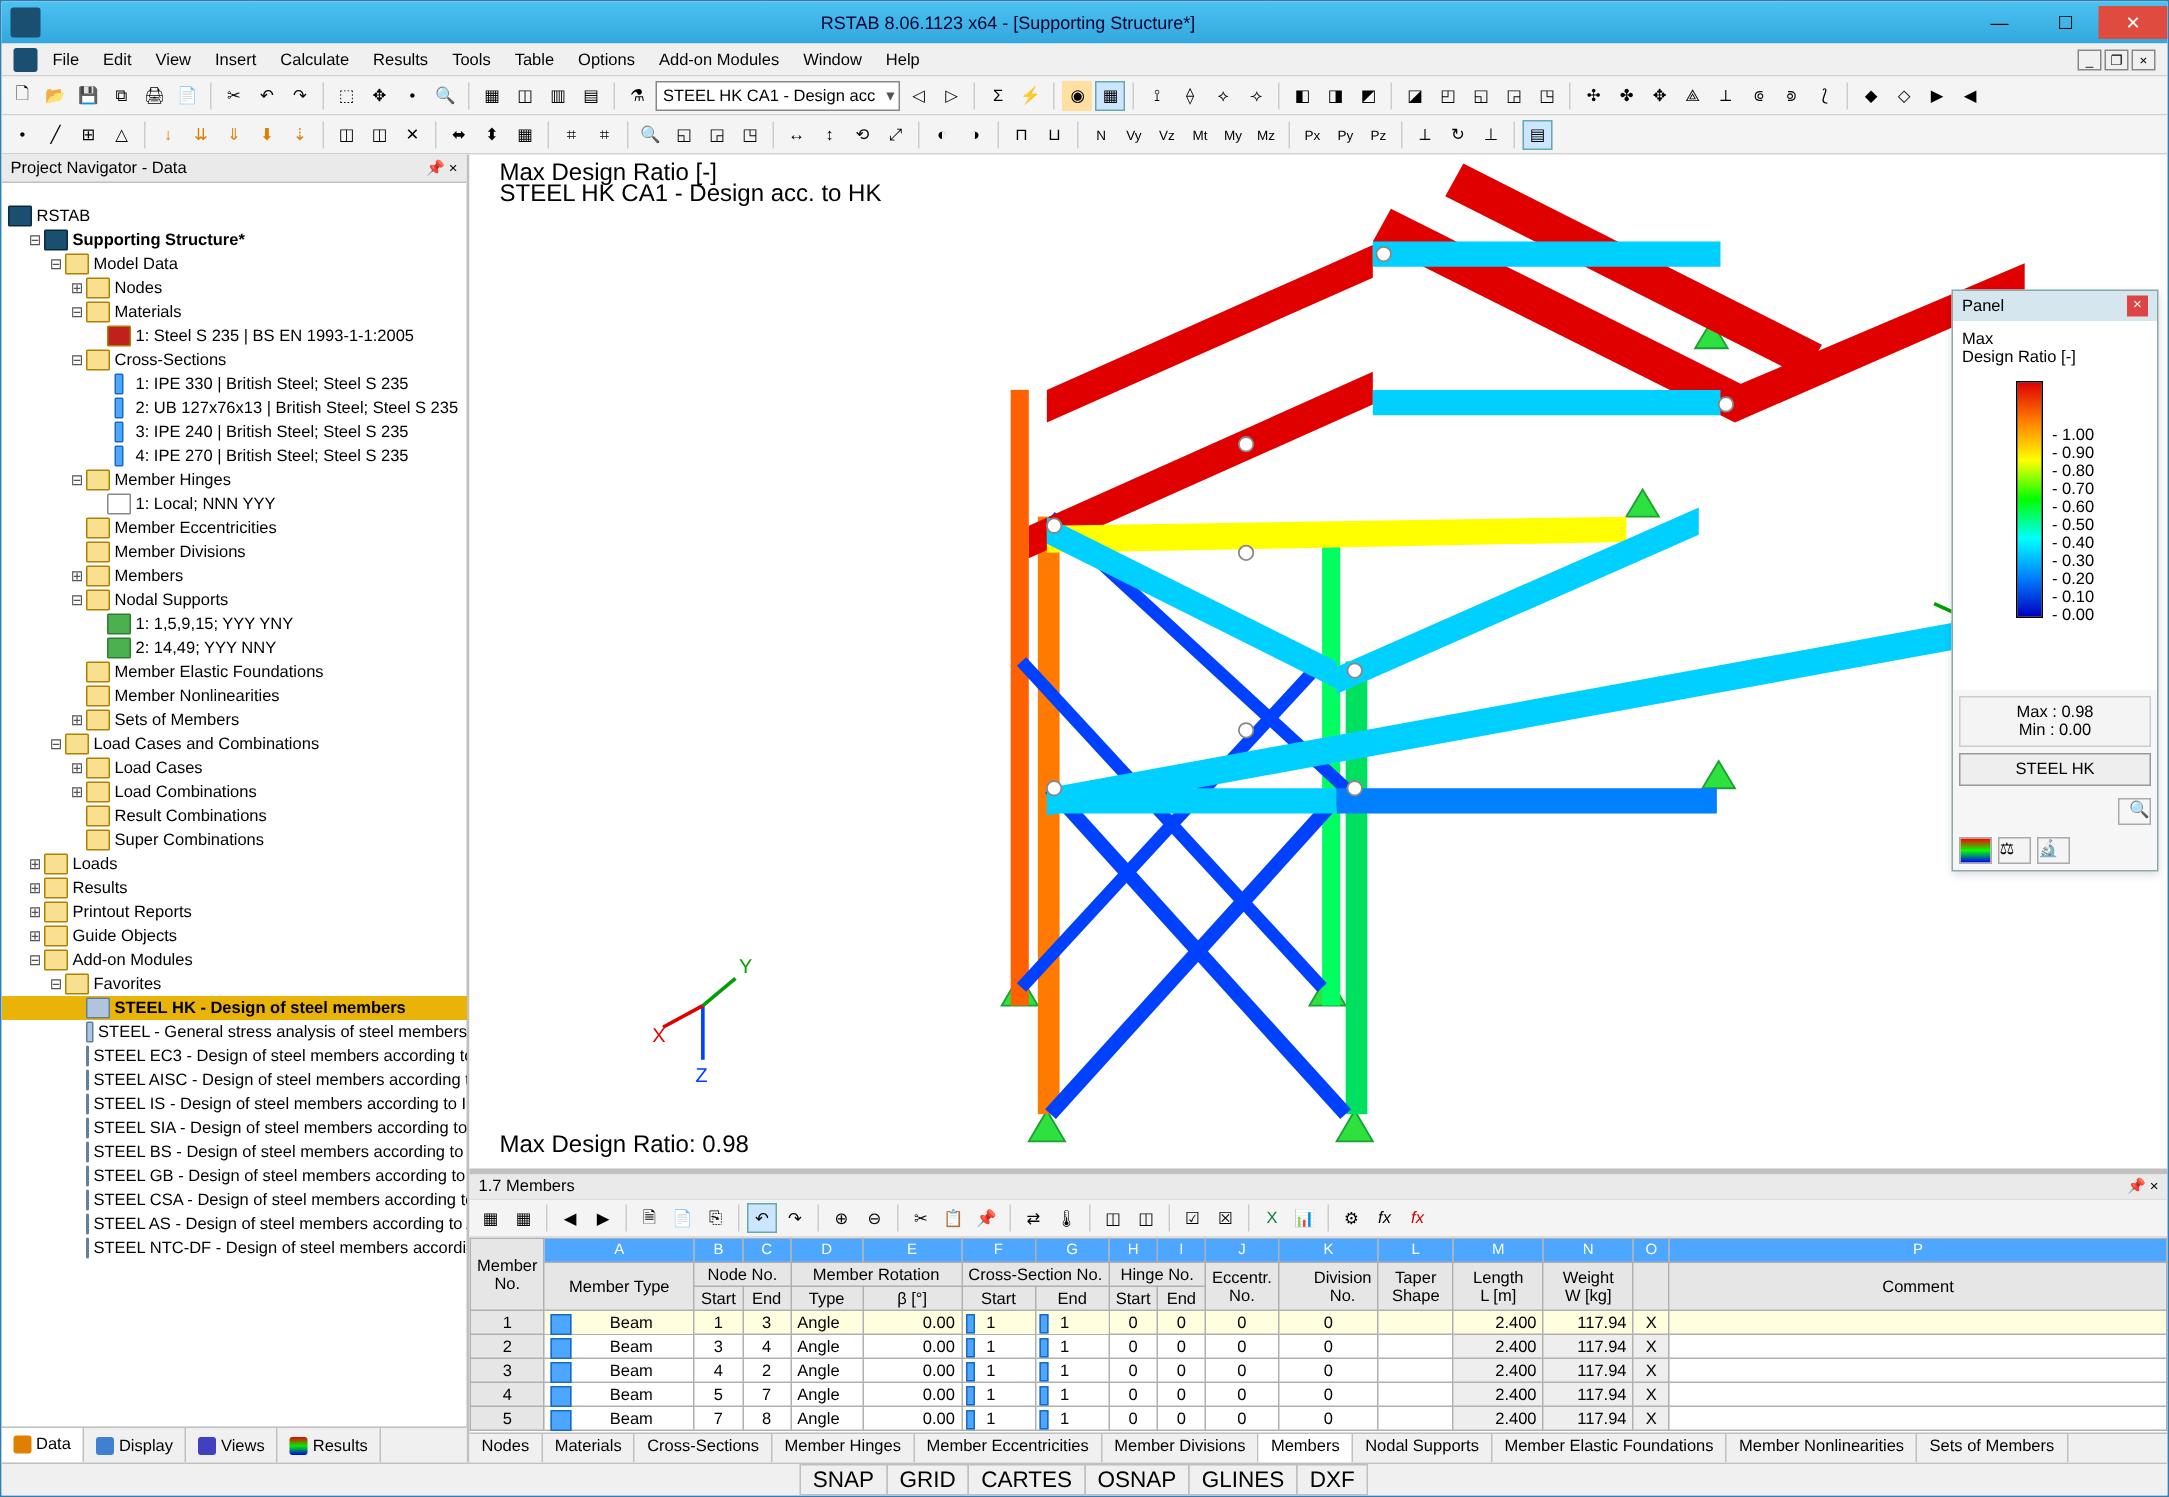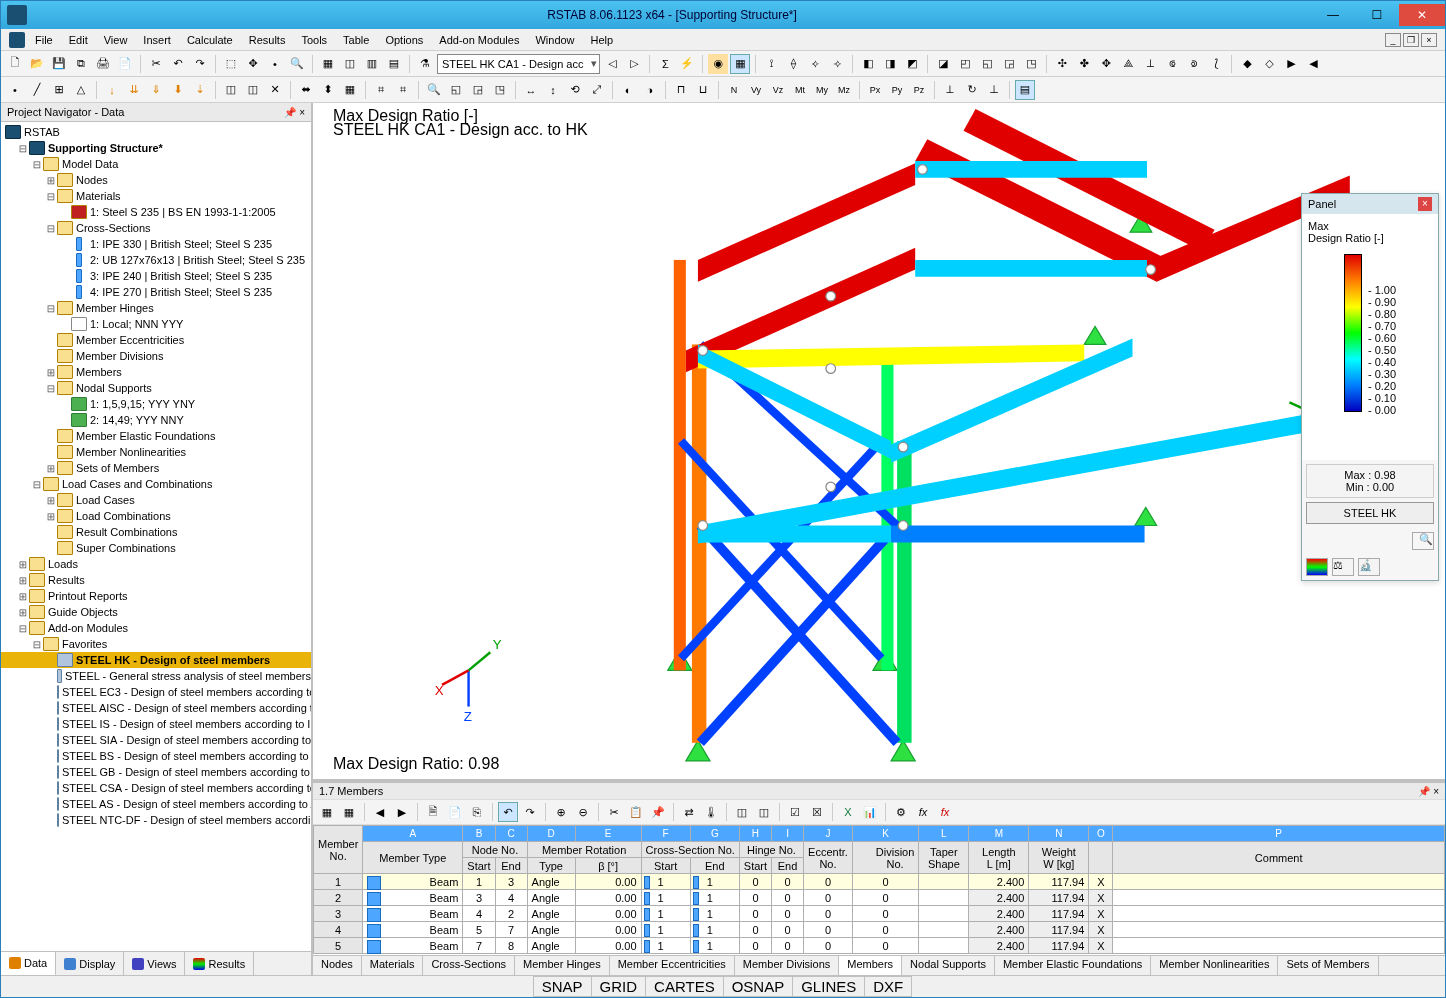--- a/index.html
+++ b/index.html
@@ -16,21 +16,21 @@
 .menubar .mdibtns div { width: 16px; height: 14px; border: 1px solid #888; font-size: 9px; text-align: center; line-height: 12px; }
 .toolbar { background: #f4f4f4; height: 26px; display: flex; align-items: center; padding: 0 4px; gap: 2px; border-bottom: 1px solid #d0d0d0; flex-wrap: nowrap; overflow: hidden; }
 .tb { width: 20px; height: 20px; border: 1px solid transparent; display: inline-flex; align-items: center; justify-content: center; font-size: 11px; }
 .sep { width: 1px; height: 18px; background: #ccc; margin: 0 3px; }
 .combo { height: 20px; border: 1px solid #888; background: #fff; padding: 0 16px 0 4px; font-size: 11px; min-width: 150px; display:inline-flex;align-items:center;position:relative;}
 .combo::after{content:"▾";position:absolute;right:3px;color:#555;}
 .main { flex: 1; display: flex; overflow: hidden; }
 .navigator { width: 312px; border-right: 2px solid #c0c0c0; display: flex; flex-direction: column; background: #fff; }
 .nav-header { background: #eaeaea; border-bottom: 1px solid #c0c0c0; padding: 3px 6px; font-size: 11px; display:flex;align-items:center;}
 .nav-header .pin { margin-left:auto; font-size:10px;}
-.tree { flex: 1; overflow: auto; padding: 2px 0; }
+.tree { flex: 1; overflow: auto; padding: 14px 0; }
 .tree-item { display: flex; align-items: center; padding: 1px 0 1px 4px; white-space: nowrap; cursor: default; height: 16px; }
 .tree-item .exp { width: 12px; text-align: center; color: #555; font-size: 10px; }
 .tree-item .ic { width: 16px; height: 14px; margin-right: 3px; display: inline-block; background: #f4d060; border: 1px solid #b08000; border-radius: 1px; }
 .tree-item .ic.fld { background: #f8e090; }
 .tree-item .ic.app { background: #1b4f72; border-color:#0a2a40;}
 .tree-item .ic.sec { background: #4da6ff; border-color:#1a6bbf; width:6px; margin-left:5px; margin-right:8px;}
 .tree-item .ic.grn { background: #4caf50; border-color:#2e7d32;}
 .tree-item .ic.mod { background: #b0c4de; border-color:#6080a0;}
 .tree-item.sel { background: #eab308; }
 .tree-item.sel .lbl { color: #000; }
@@ -58,21 +58,21 @@
 .grid-title { background: #eaeaea; padding: 2px 6px; font-size: 11px; display:flex;align-items:center;}
 .grid-title .pin{margin-left:auto;font-size:10px;}
 .grid-toolbar { background: #f4f4f4; height: 26px; display: flex; align-items: center; padding: 0 4px; gap: 2px; border-top:1px solid #ddd;border-bottom:1px solid #ddd;}
 .grid-wrap { flex: 1; overflow: auto; }
 table.grid { border-collapse: collapse; width: 100%; font-size: 11px; }
 table.grid th, table.grid td { border: 1px solid #b0b0b0; padding: 1px 4px; text-align: center; height: 16px;white-space:nowrap;}
 table.grid th { background: #e6e6e6; font-weight: 400; }
 table.grid .colhdr { background: #4da6ff; color: #fff; font-size:10px;}
 table.grid tr.r1 td { background: #ffffe0; }
 table.grid td.gray { background: #eee; }
-table.grid td.lbl { text-align: right; padding-left: 20px; position:relative;}
+table.grid td.lbl { text-align: center; padding-left: 20px; position:relative;}
 table.grid td.lbl::before{content:"";position:absolute;left:4px;top:2px;width:12px;height:12px;background:#4da6ff;border:1px solid #1a6bbf;}
 table.grid td.sec { position:relative;padding-left:16px;text-align:left;}
 table.grid td.sec::before{content:"";position:absolute;left:2px;top:2px;width:4px;height:11px;background:#4da6ff;border:1px solid #1a6bbf;}
 .grid-tabs { display: flex; background: #f0f0f0; border-top: 1px solid #c0c0c0; height: 20px; font-size: 11px; overflow:hidden;}
 .grid-tabs div { padding: 2px 8px; border-right: 1px solid #c0c0c0; white-space:nowrap;}
 .grid-tabs div.active { background: #fff; }
 .statusbar { height: 22px; background: #f0f0f0; border-top: 1px solid #c0c0c0; display: flex; justify-content: center; align-items: center; gap: 0; }
 .statusbar div { border: 1px solid #c0c0c0; padding: 1px 8px; font-size: 15px; margin-left:-1px;}
 svg.frame { width: 100%; height: 100%; }
 </style>

